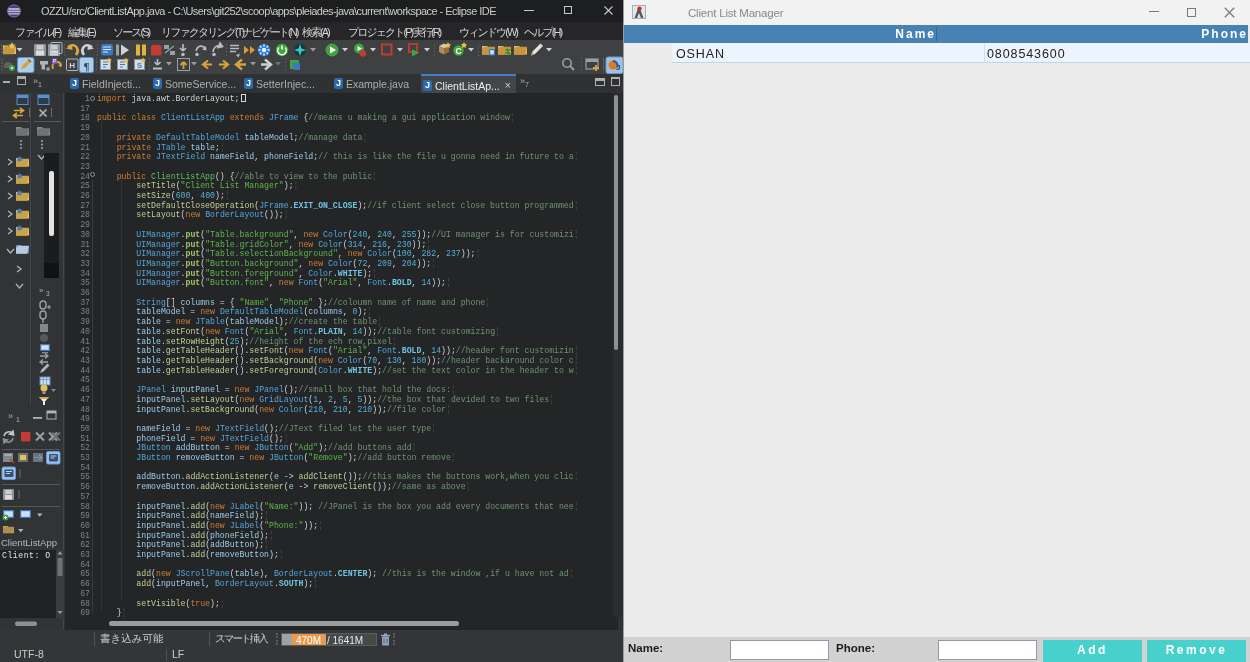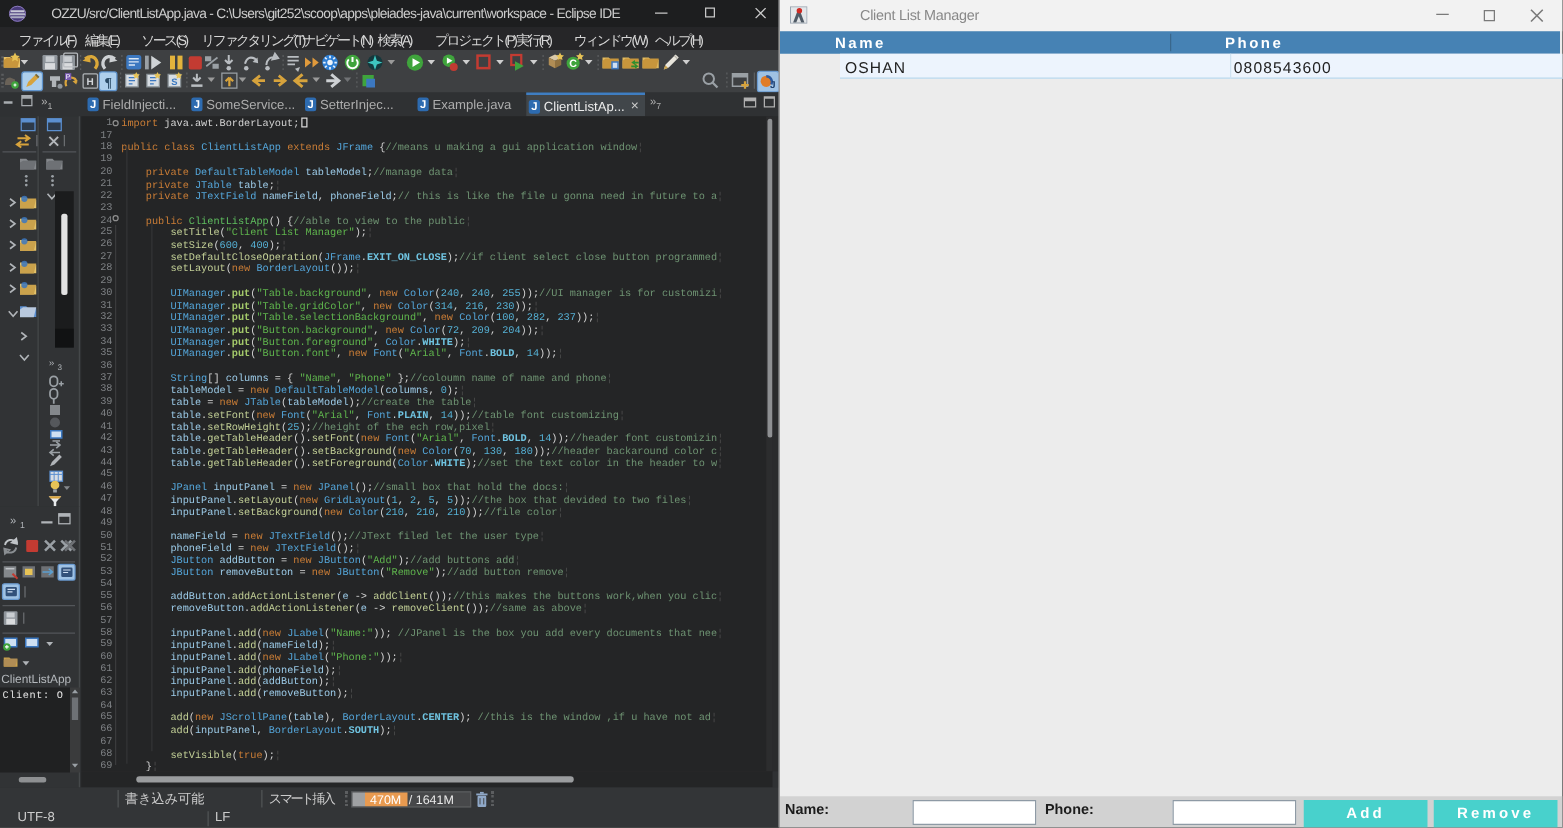--- a/index.html
+++ b/index.html
@@ -42,21 +42,21 @@
   
   #estatus { position:absolute; left:0; top:630px; width:623px; height:32px; background:#333537; }
   #estatus .s1 { position:absolute; top:2px; height:15px; font-size:10.5px; color:#cccccc; }
   #estatus .s2 { position:absolute; top:18px; height:14px; font-size:10.5px; color:#cccccc; }
   .vsep { position:absolute; width:1px; background:#515456; }
   
   #app { position:absolute; left:623px; top:0; width:627px; height:662px; background:#ececec; border-left:1px solid #9b9b9b; }
   #atitle { position:absolute; left:624px; top:0; width:626px; height:25px; background:#f2f2f2; }
   #atitle .txt { position:absolute; left:28px; top:6.5px; font-size:11.5px; color:#888888; letter-spacing:-0.2px;margin-left:36px; }
   #ahead { position:absolute; left:624px; top:25px; width:624px; height:18px; background:#4682b4; }
-  #ahead .h { position:absolute; top:2px; width:312px; text-align:left; color:#ffffff; font-weight:bold; font-size:12px; letter-spacing:2px;padding-left:44px; }
+  #ahead .h { position:absolute; top:2px; width:312px; text-align:right; color:#ffffff; font-weight:bold; font-size:12px; letter-spacing:2px;padding-left:44px; }
   #arow { position:absolute; left:624px; top:43px; width:624px; height:20px; background:#edf4fd; border-bottom:1px solid #b9d7ec;margin-left:48px; }
   #arow .cell { position:absolute; top:3.5px; font-size:12.5px; color:#222; letter-spacing:0.9px; }
   #apanel { position:absolute; left:624px; top:637px; width:626px; height:25px; background:#d2d2d2; }
   .plabel { position:absolute; top:642px; font-size:11.5px; font-weight:bold; color:#1c1c1c; }
   .pfield { position:absolute; top:640px; width:99px; height:20px; background:#ffffff; border:1px solid #8e9aa5; }
   .pbtn { position:absolute; top:640px; width:99px; height:22px; background:#48d1cc; color:#ffffff; font-weight:bold; font-size:12px; text-align:center; line-height:21px; letter-spacing:2.5px; }
 </style></head>
 <body>
 <div id="ecl"></div>
 

